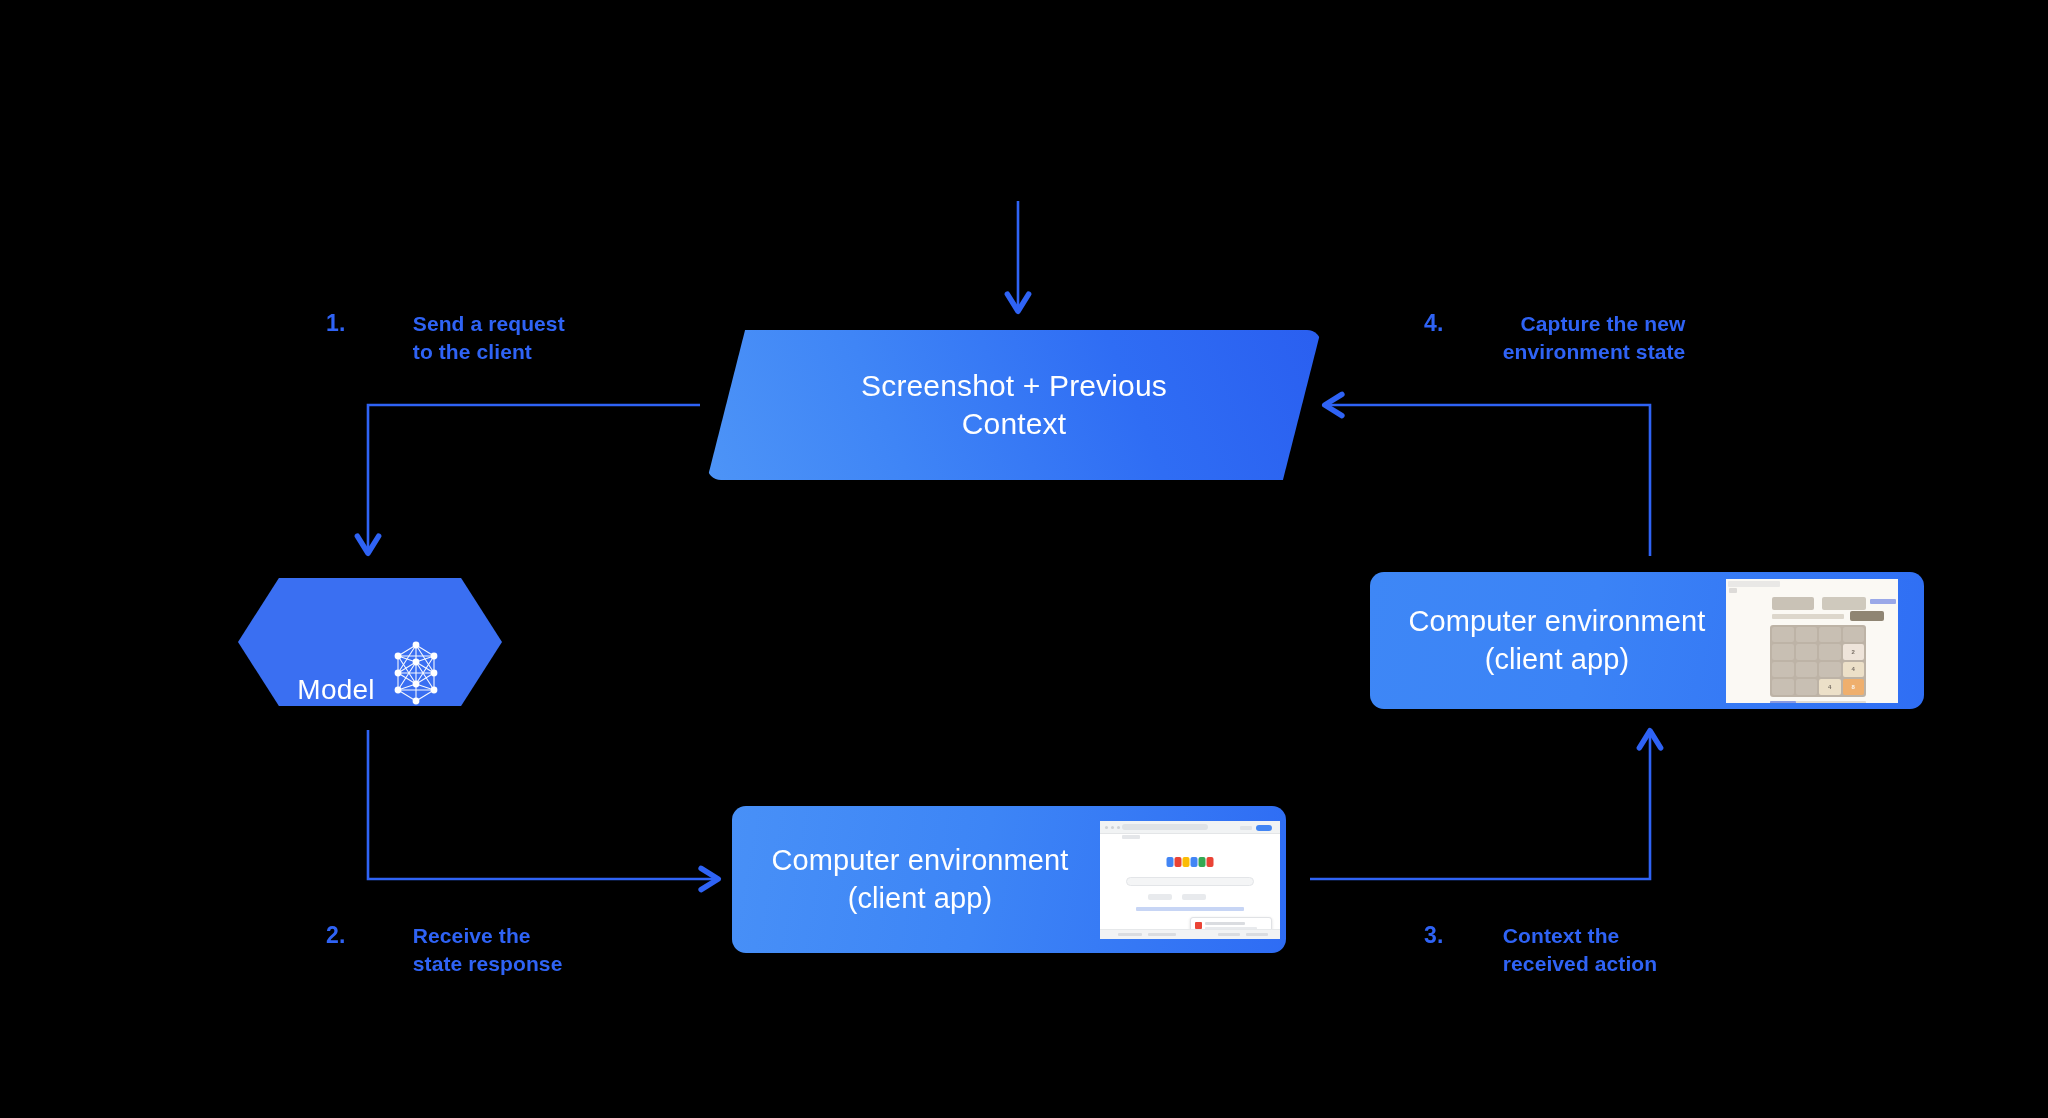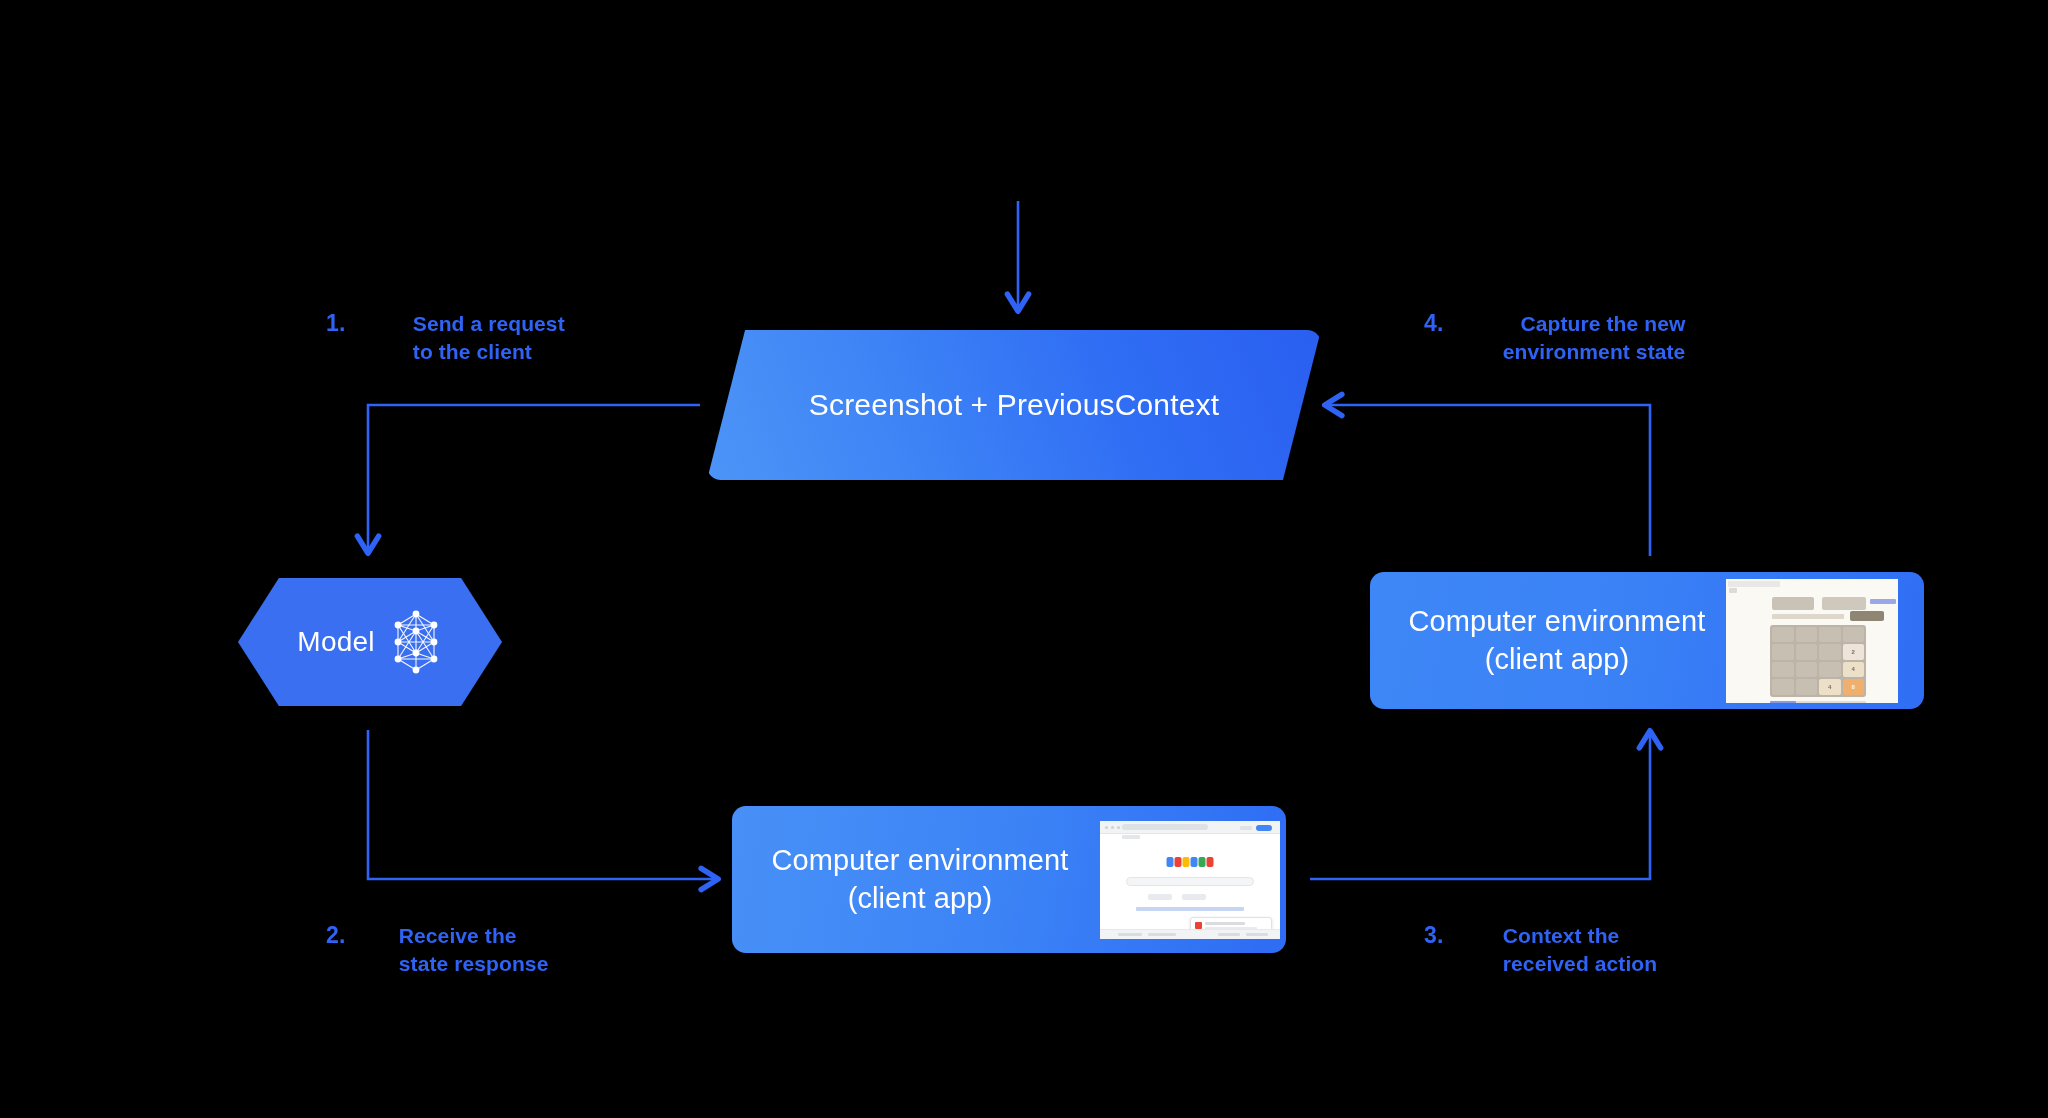--- a/index.html
+++ b/index.html
@@ -24,33 +24,33 @@
 
   
   .para-wrap { position:absolute; left:707px; top:330px; width:614px; height:150px; }
   .para {
     position:absolute; inset:0;
     background: linear-gradient(68deg, #4d94f7 0%, #3f85f6 30%, #2f6df4 68%, #2a5ff0 100%);
     clip-path: polygon(6.2% 0, 100% 0, 93.8% 100%, 0 100%);
     border-radius:14px;
   }
   .para-label {
-    position:absolute; inset:0; display:flex; flex-direction:row;
+    position:absolute; inset:0; display:flex; flex-direction:column;
     align-items:center; justify-content:center; color:#fff;
     font-size:30px; line-height:1.27; text-align:left; letter-spacing:.15px;
   }
 
   
   .hex-wrap { position:absolute; left:238px; top:578px; width:264px; height:128px; }
   .hex {
     position:absolute; inset:0; background:#3a6ff2;
     clip-path: polygon(15.5% 0, 84.5% 0, 100% 50%, 84.5% 100%, 15.5% 100%, 0 50%);
   }
   .hex-inner {
-    position:absolute; inset:0; display:flex; align-items:center;
+    position:absolute; inset:0; display:flex; align-items:flex-end;
     justify-content:center; gap:14px;
   }
   .hex-label { color:#fff; font-size:28px; letter-spacing:.2px; }
   .nn-icon { width:54px; height:66px; display:block; }
 
   
   .card {
     position:absolute; border-radius:14px; overflow:hidden;
     display:flex; align-items:center;
   }
@@ -119,21 +119,21 @@
 
   
   .step { position:absolute; display:flex; align-items:flex-start; color:#2f63f5; }
   .step-num { font-size:23px; font-weight:bold; letter-spacing:.3px; }
   .step-text { font-size:21px; font-weight:bold; line-height:1.33; letter-spacing:.1px; }
   .s1 { left:326px; top:310px; }
   .s1 .step-text { margin-left:67px; }
   .s4 { left:1424px; top:310px; }
   .s4 .step-text { margin-left:59px;text-align:right; }
   .s2 { left:326px; top:922px; }
-  .s2 .step-text { margin-left:53px; }
+  .s2 .step-text { margin-left:67px; }
   .s3 { left:1424px; top:922px; }
   .s3 .step-text { margin-left:59px; }
 </style>
 </head>
 <body>
 
 <div id="stage">
 
   <svg id="wires" viewBox="0 0 2048 1118">
     <defs>

